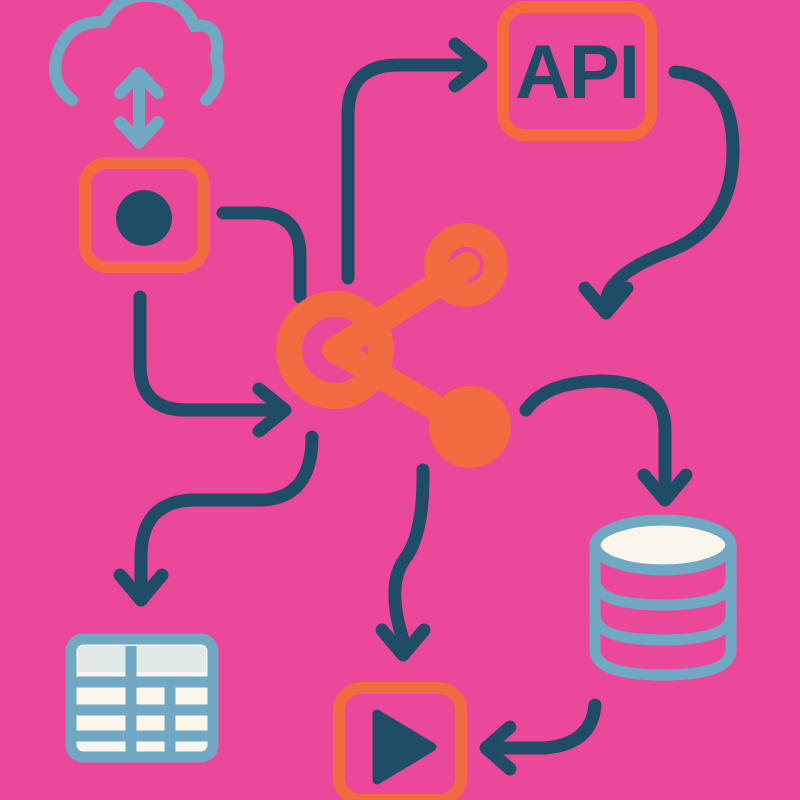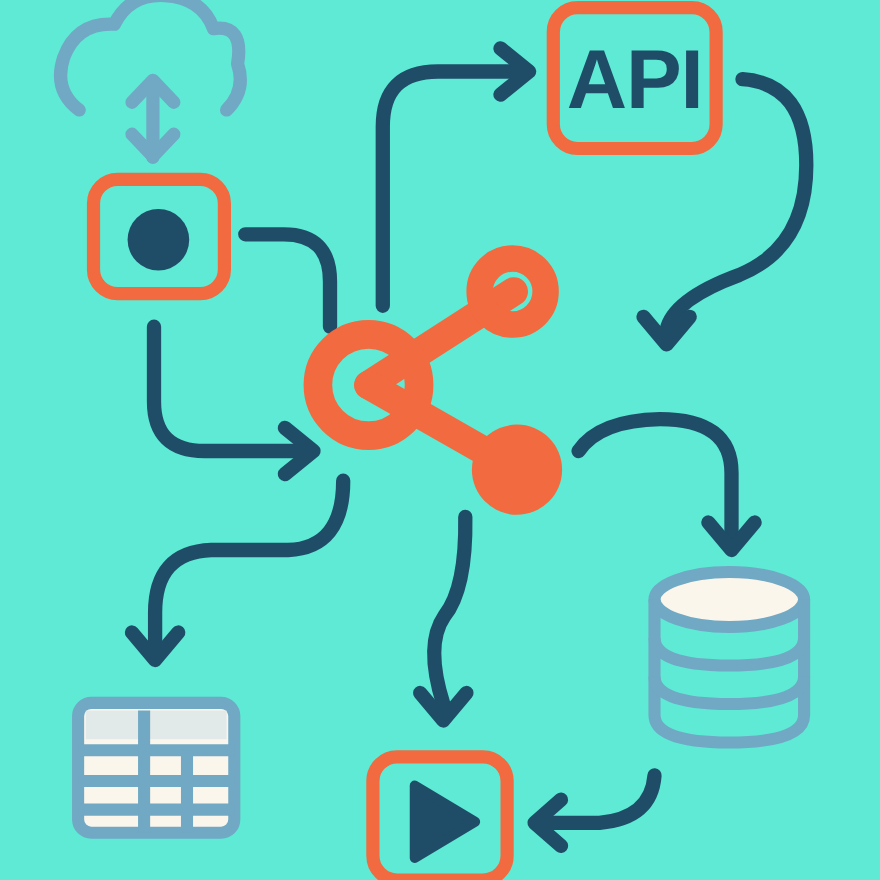--- a/index.html
+++ b/index.html
@@ -28,21 +28,21 @@
   .api-label {
     font-family: "Liberation Sans", sans-serif;
     font-weight: bold;
     font-size: 76px;
     letter-spacing: -1px;
   }
 </style>
 </head>
 <body>
 
-<div id="canvas" style="background: #5eead4;">
+<div id="canvas" style="background: #ec4899;">
 
   <svg class="layer" viewBox="0 0 800 800">
 
     <g>
       <path d="M 348 278 L 348 115 Q 348 65 398 65 L 468 65" fill="none" stroke="#1f4d68" stroke-width="13" stroke-linecap="round" stroke-linejoin="round"></path>
       <path d="M 455 44 L 481 65 L 455 86" fill="none" stroke="#1f4d68" stroke-width="13" stroke-linecap="round" stroke-linejoin="round"></path>
     </g>
 
     <g>
       <path d="M 675 72 Q 733 76 733 150 Q 733 225 672 250 Q 612 272 606 300" fill="none" stroke="#1f4d68" stroke-width="13" stroke-linecap="round" stroke-linejoin="round"></path>

